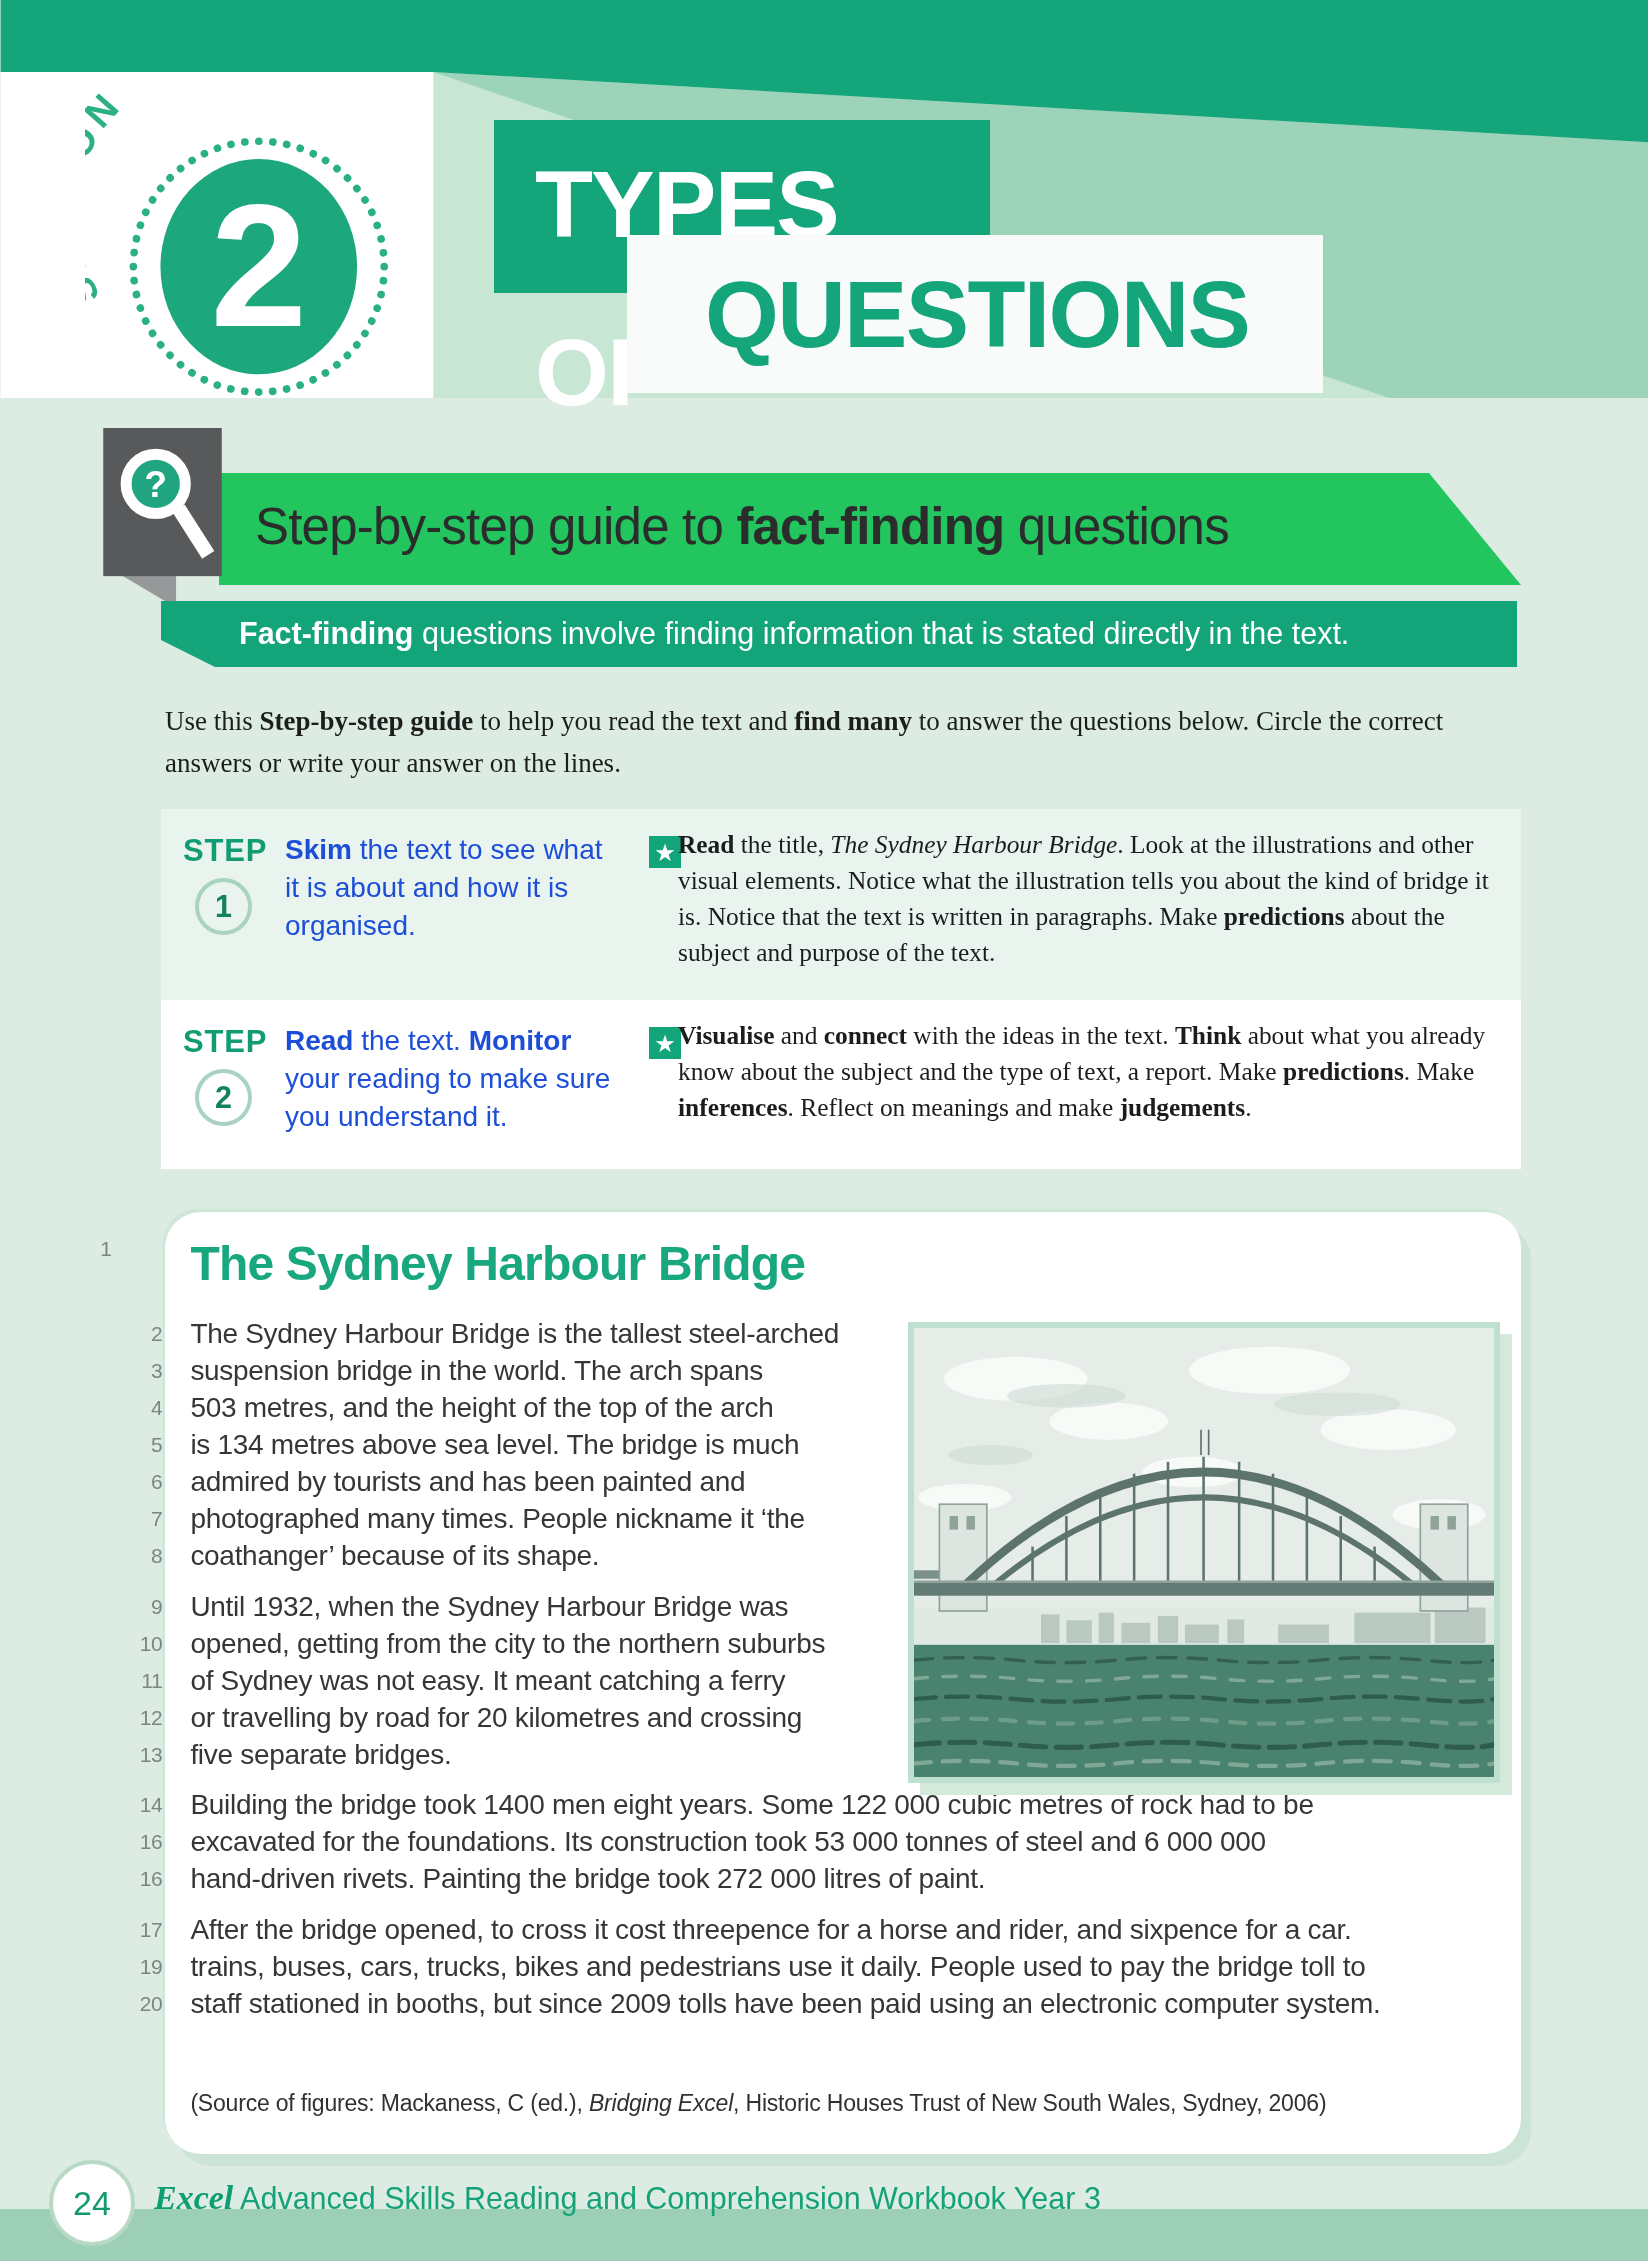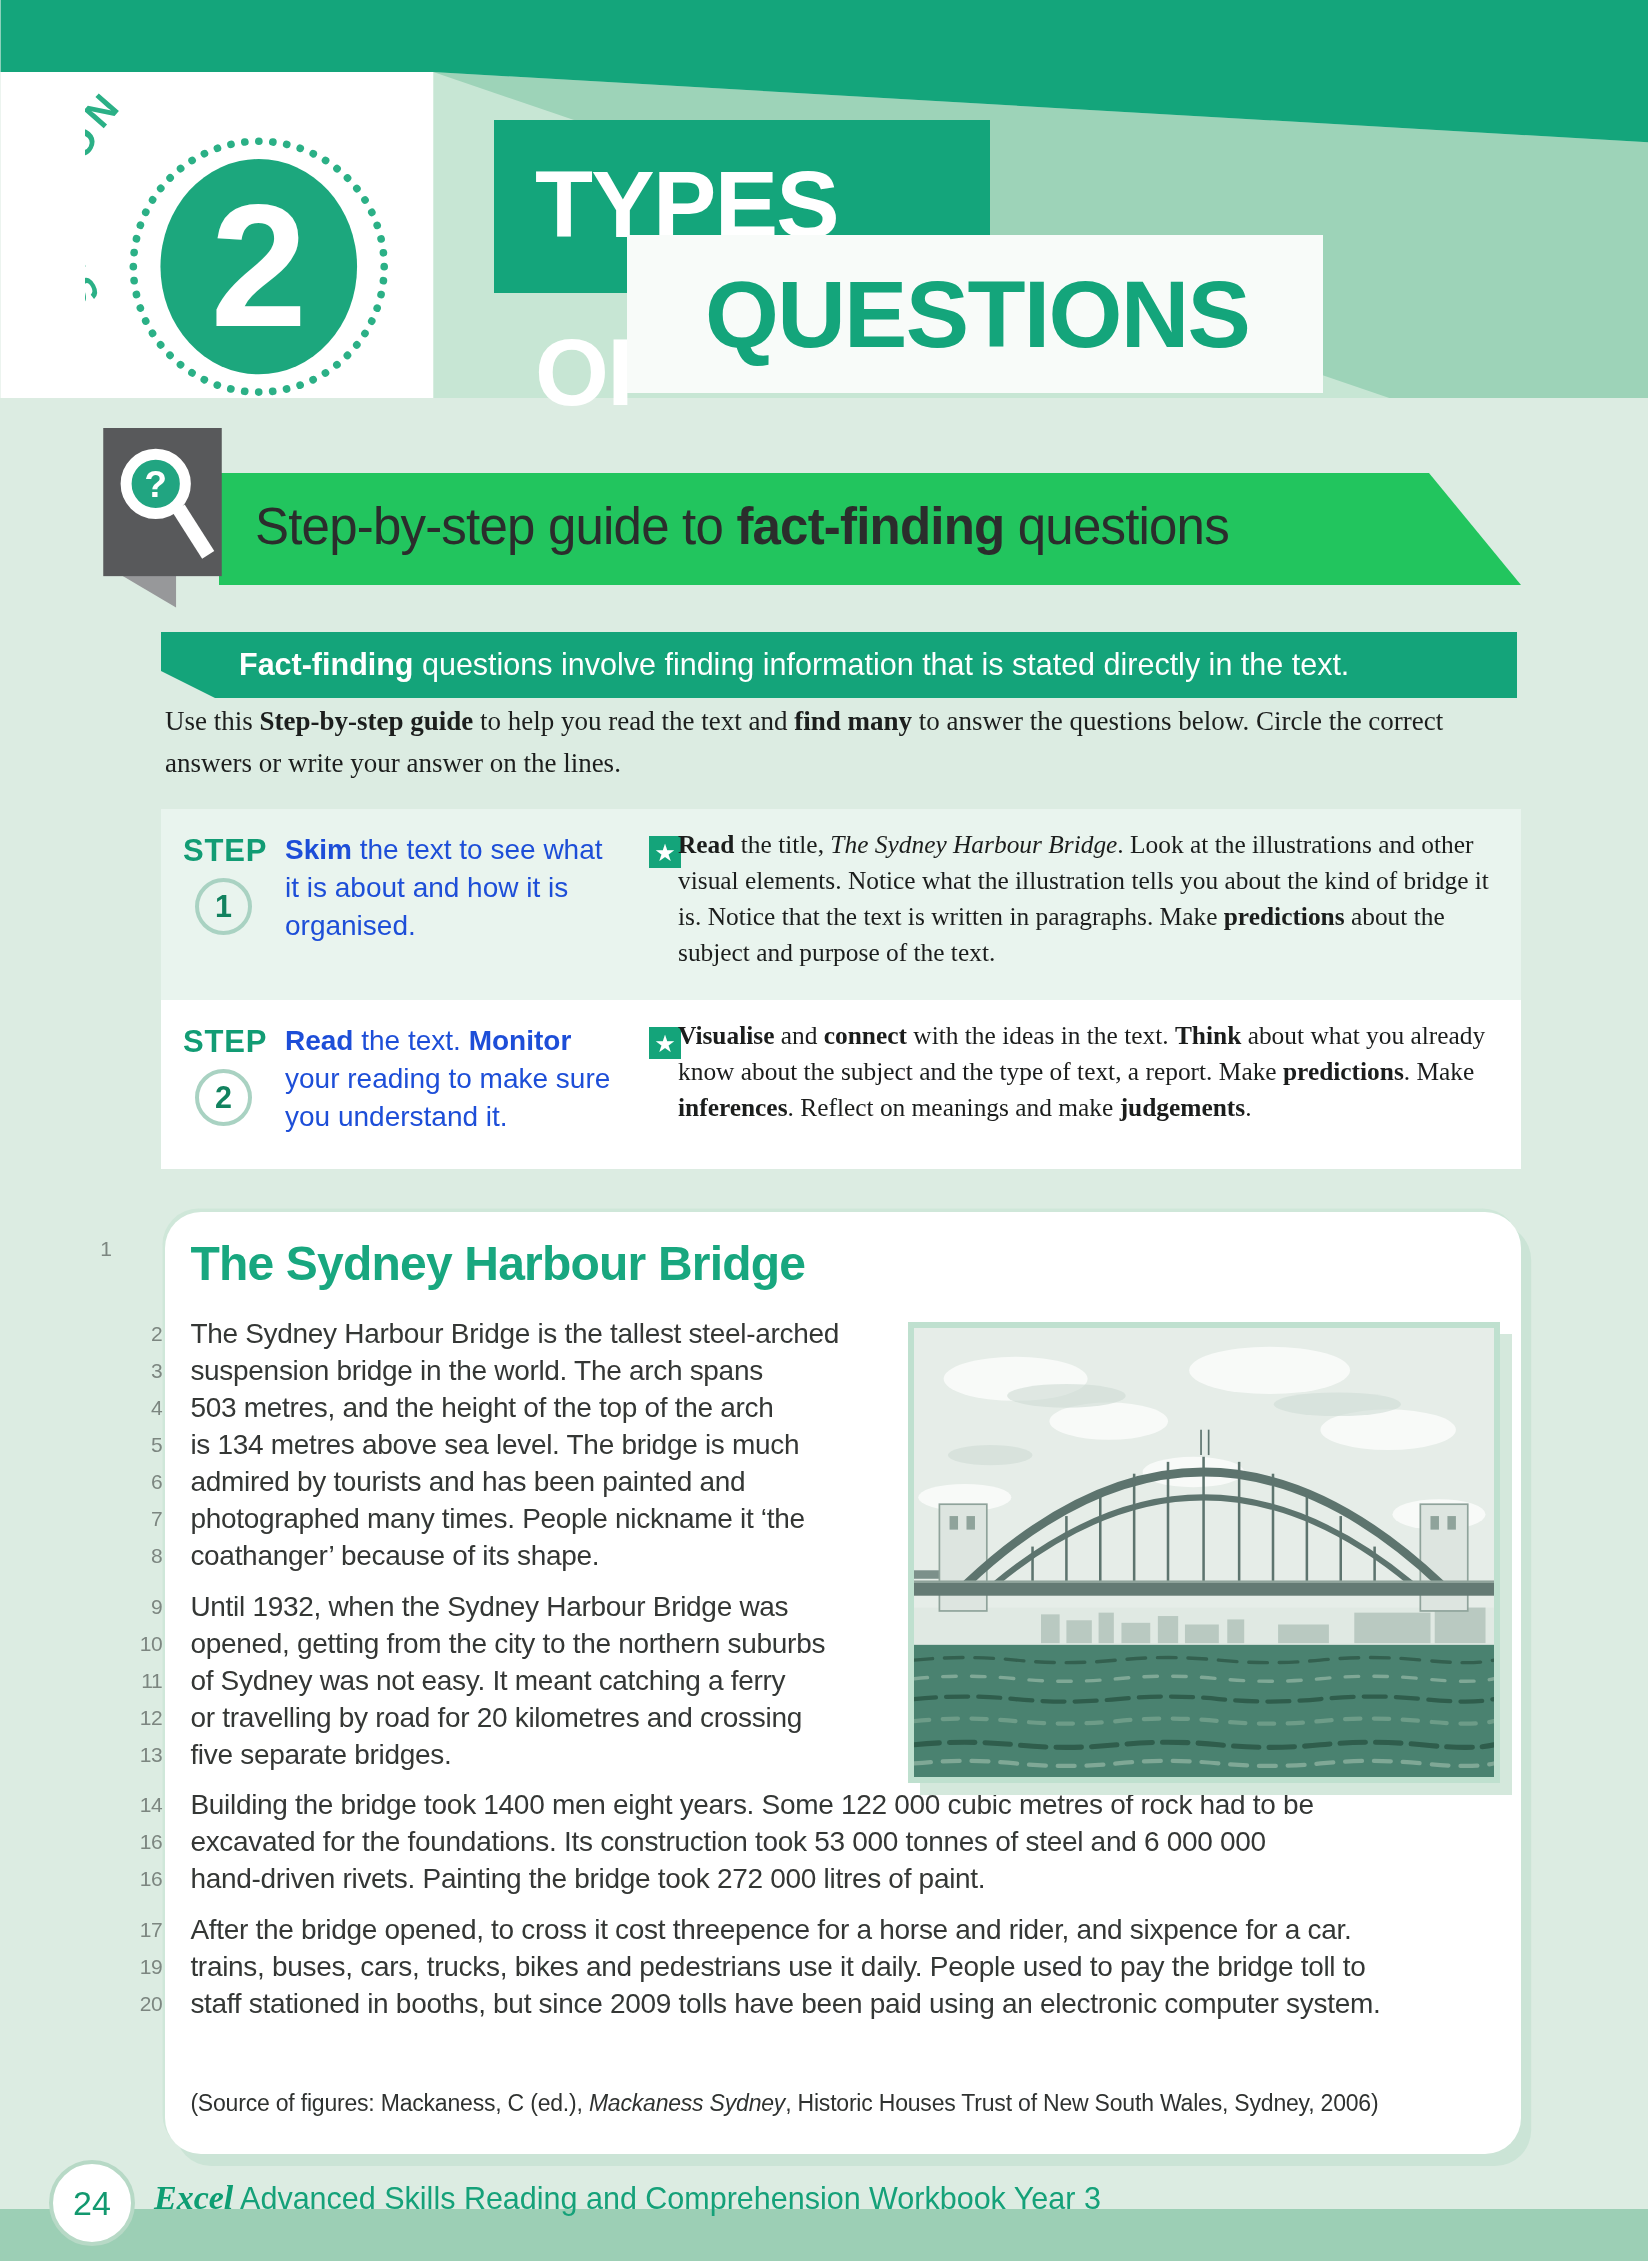--- a/index.html
+++ b/index.html
@@ -18,21 +18,21 @@
                    letter-spacing:-1.7px;color:#14a57b;}
   .badge{position:absolute;left:85px;top:76px;}
 
   
   .guide-banner{position:absolute;left:219px;top:473px;width:1302px;height:112px;background:#22c55e;
     -webkit-clip-path:polygon(0 0,1210px 0,1302px 112px,0 112px);
             clip-path:polygon(0 0,1210px 0,1302px 112px,0 112px);}
   .guide-banner .txt{display:block;padding-left:36px;line-height:108px;font-size:51px;color:#2b2d2c;
                      letter-spacing:-0.8px;}
   .guide-icon{position:absolute;left:103px;top:428px;}
-  .def-bar{position:absolute;left:161px;top:632px;width:1356px;height:66px;background:#14a47a;
+  .def-bar{position:absolute;left:161px;top:601px;width:1356px;height:66px;background:#14a47a;
     -webkit-clip-path:polygon(0 0,100% 0,100% 100%,54px 100%,0 39px);
             clip-path:polygon(0 0,100% 0,100% 100%,54px 100%,0 39px);}
   .def-bar .txt{display:block;padding-left:78px;line-height:64px;font-size:30.5px;color:#ffffff;}
   .intro{position:absolute;left:165px;top:700px;width:1330px;font-family:"Liberation Serif",serif;
          font-size:27px;line-height:42px;color:#1c1e1d;}
 
   
   .step{position:absolute;left:161px;width:1360px;}
   .step-1{top:809px;height:191px;background:#e9f4ee;}
   .step-2{top:1000px;height:169px;background:#ffffff;}
@@ -285,21 +285,21 @@
         <g stroke-linecap="round">
           <path d="M 0 392 Q 60 386 120 392 T 240 392 T 360 392 T 480 392 T 600 392 T 685 392" stroke="#33604f" stroke-width="4" fill="none" stroke-dasharray="22 14"></path>
           <path d="M 0 414 Q 60 408 120 414 T 240 414 T 360 414 T 480 414 T 600 414 T 685 414" stroke="#7fa896" stroke-width="4" fill="none" stroke-dasharray="16 18"></path>
           <path d="M 0 438 Q 60 432 120 438 T 240 438 T 360 438 T 480 438 T 600 438 T 685 438" stroke="#2f5d4c" stroke-width="5" fill="none" stroke-dasharray="26 12"></path>
           <path d="M 0 464 Q 60 458 120 464 T 240 464 T 360 464 T 480 464 T 600 464 T 685 464" stroke="#6d9c88" stroke-width="5" fill="none" stroke-dasharray="18 16"></path>
           <path d="M 0 492 Q 60 486 120 492 T 240 492 T 360 492 T 480 492 T 600 492 T 685 492" stroke="#2f5d4c" stroke-width="6" fill="none" stroke-dasharray="30 12"></path>
           <path d="M 0 514 Q 60 508 120 514 T 240 514 T 360 514 T 480 514 T 600 514 T 685 514" stroke="#7fa896" stroke-width="5" fill="none" stroke-dasharray="20 14"></path>
         </g>
       </svg>
 
-      <div class="source-line"><span>(Source of figures: Mackaness, C (ed.), </span><span class="seg-i">Mackaness Sydney</span><span>, Historic Houses Trust of New South Wales, Sydney, 2006)</span></div>
+      <div class="source-line"><span>(Source of figures: Mackaness, C (ed.), </span><span class="seg-i">Bridging Excel</span><span>, Historic Houses Trust of New South Wales, Sydney, 2006)</span></div>
     </div>
   </div>
 
   <div class="footer-band"></div>
   <div class="page-circle">24</div>
   <div class="book-title"><span class="seg-brand">Excel</span><span> Advanced Skills Reading and Comprehension Workbook Year 3</span></div>
 
 </div>
 
 

